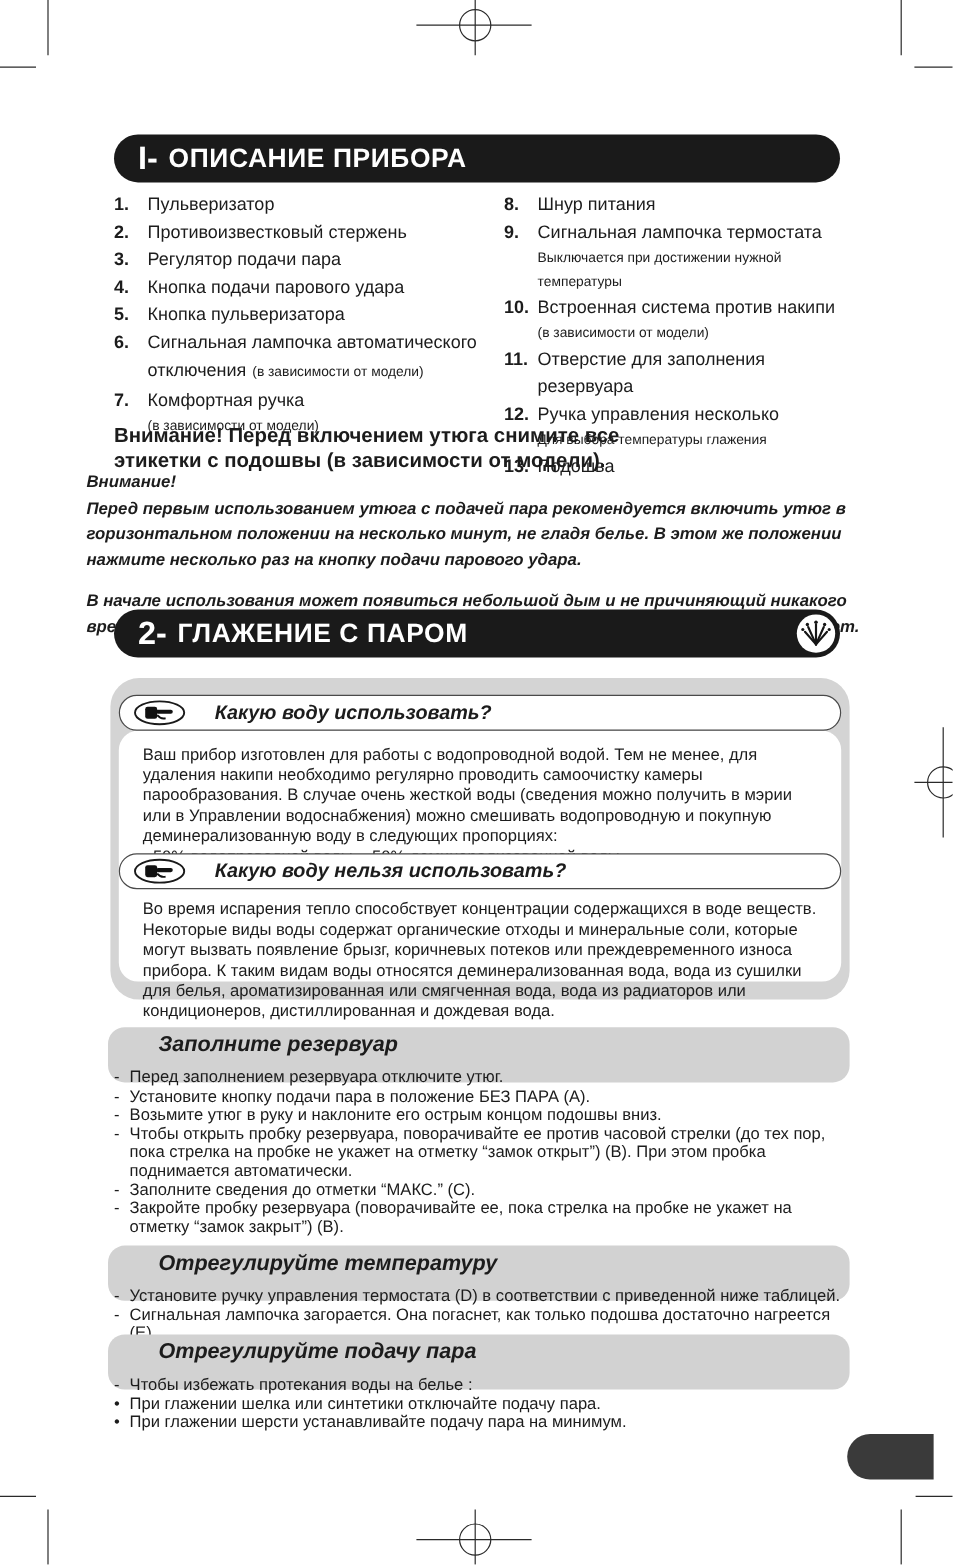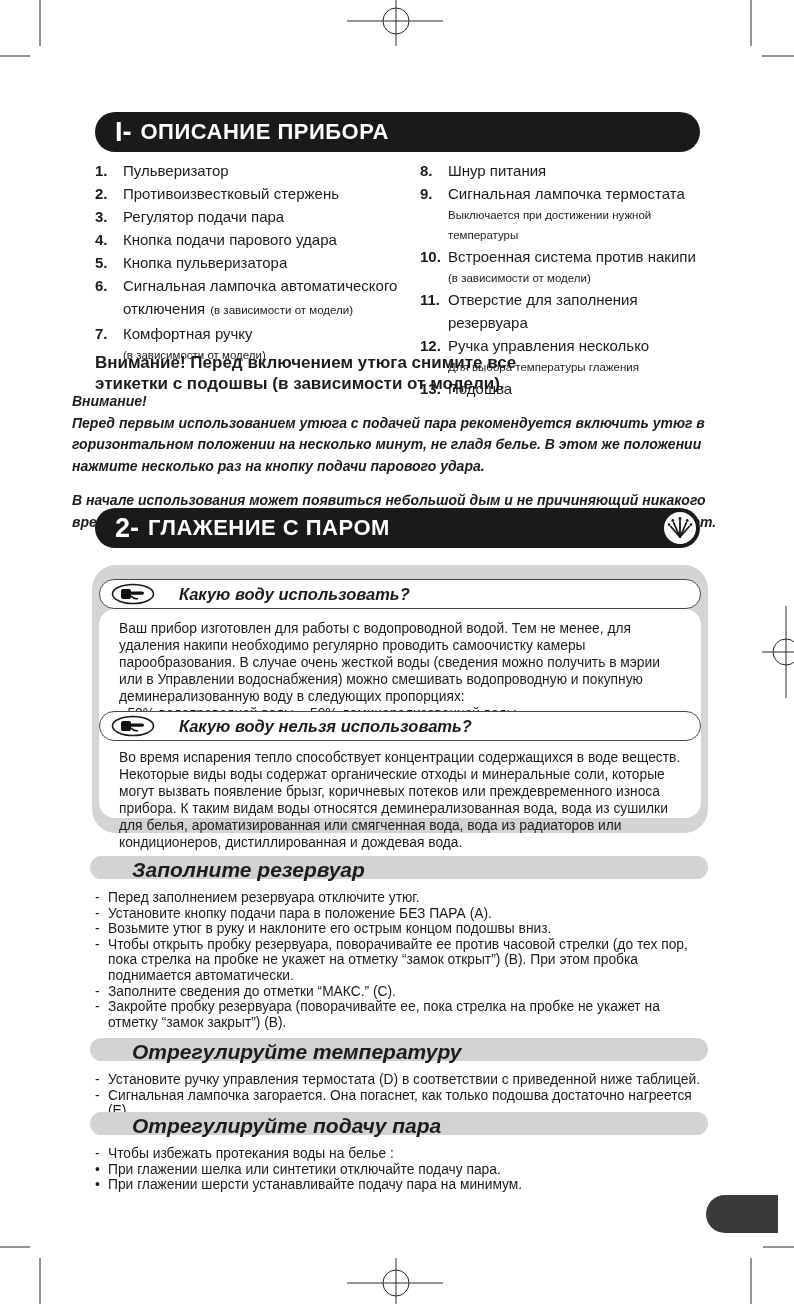--- a/index.html
+++ b/index.html
@@ -35,22 +35,22 @@
   #water{position:absolute;left:92px;top:565px;width:616px;height:268px;background:#d4d4d4;border-radius:24px;}
   #waterInner{position:absolute;left:7px;right:7px;top:44px;bottom:15px;background:#fff;border-radius:16px;}
   .wpill{position:absolute;left:7px;right:7px;height:30px;background:#fff;border:1px solid #4a4a4a;
          border-radius:16px;display:flex;align-items:center;box-sizing:border-box;padding-left:11px;}
   #wpill1{top:14px;} #wpill2{top:146px;text-align:right;}
   .hand{margin-right:24px;flex:none;}
   .wpill .t{font-weight:bold;font-style:italic;font-size:16.5px;}
   .wbody{position:absolute;left:27px;width:566px;font-size:13.8px;line-height:17px;}
   #wbody1{top:55px;} #wbody2{top:184px;}
   
-  .gpill{position:absolute;left:90px;width:618px;height:23px;background:#d2d2d2;border-radius:14px;
-         font-weight:bold;font-style:italic;font-size:21px;line-height:28px;padding-left:42px;box-sizing:border-box;}
+  .gpill{position:absolute;left:90px;width:618px;height:46px;background:#d2d2d2;border-radius:14px;
+         font-weight:bold;font-style:italic;font-size:18px;line-height:28px;padding-left:42px;box-sizing:border-box;}
   #gp1{top:856px;} #gp2{top:1038px;} #gp3{top:1112px;}
   
   .blist{position:absolute;left:95px;width:614px;font-size:13.8px;line-height:15.6px;}
   #fillList{top:890px;} #tempList{top:1072px;} #steamList{top:1146px;}
   .bi{display:flex;}
   .bi .b{width:13px;flex:none;}
   .bi .bt{flex:1;}
   
   #pagetab{position:absolute;left:706px;top:1195px;width:72px;height:38px;background:#3a3a3a;
            border-radius:19px 0 0 19px;}
@@ -111,21 +111,21 @@
     <div class="li">
         <span class="num">6.</span>
         <span class="txt">Сигнальная лампочка автоматического</span>
       </div>
     <div class="li">
         <span class="num"></span>
         <span class="txt"><span>отключения</span><span class="small snote">(в зависимости от модели)</span></span>
       </div>
     <div class="li">
         <span class="num">7.</span>
-        <span class="txt">Комфортная ручку</span>
+        <span class="txt">Комфортная ручка</span>
       </div>
     <div class="li noteline">
         <span class="num"></span>
         <span class="txt small">(в зависимости от модели)</span>
       </div>
   </div>
 
   <div class="col" id="colR">
     <div class="li">
         <span class="num">8.</span>

